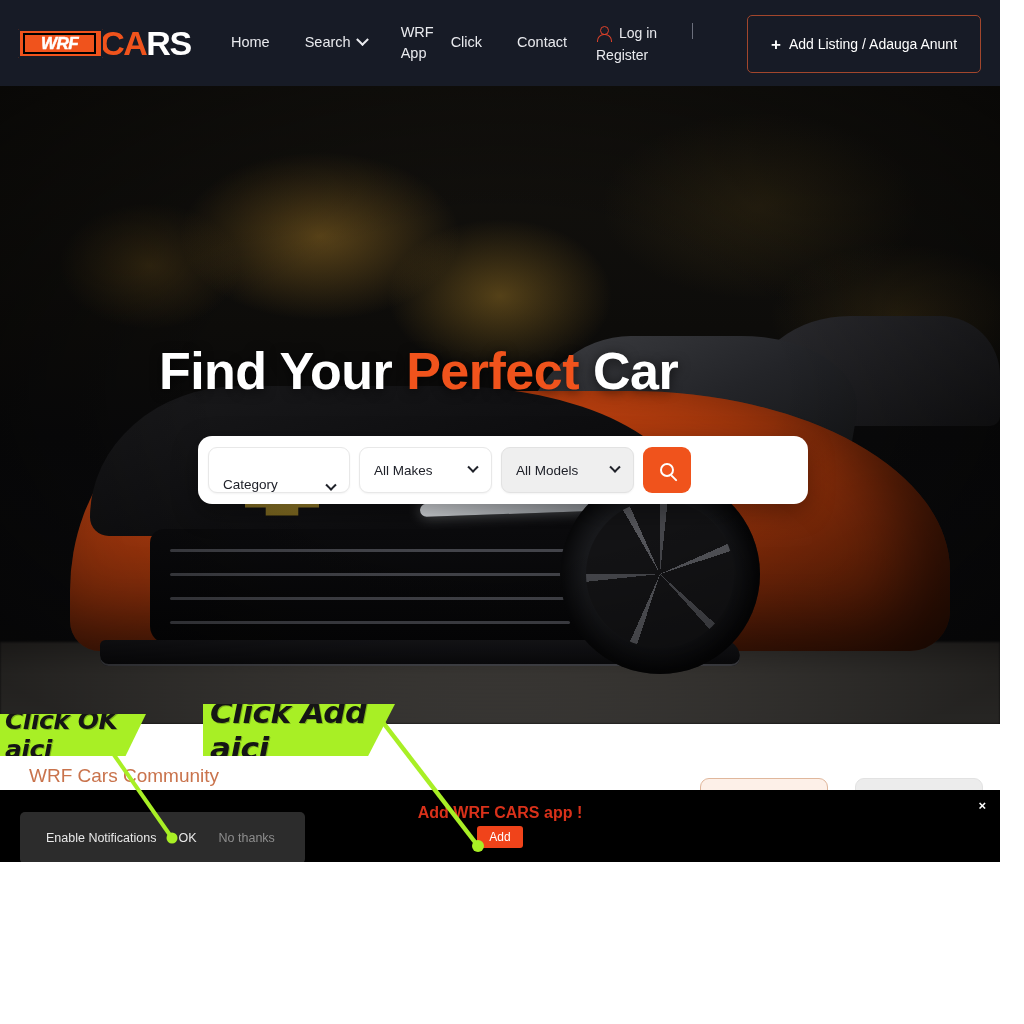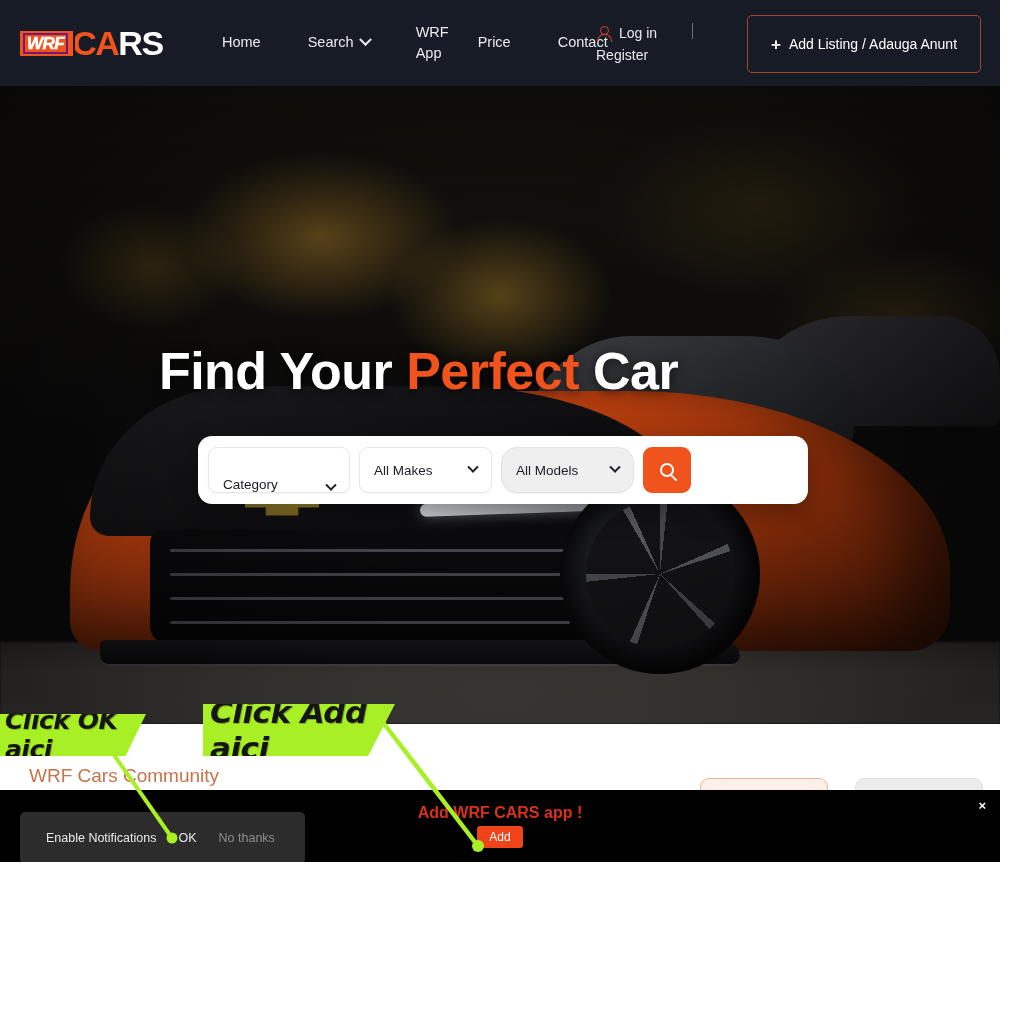--- a/index.html
+++ b/index.html
@@ -17,26 +17,26 @@
     background:#171b26; display:flex; align-items:center; z-index:20;
   }
   .logo{ position:absolute; left:18px; top:22px; width:150px; height:42px; display:flex; align-items:center; }
   .logo-badge{
     background:#f0531c; color:#fff; font-weight:bold; font-style:italic;
     font-size:17px; letter-spacing:-0.5px; padding:4px 7px 4px 5px;
     line-height:1; border-radius:1px; position:relative; z-index:2;
     transform:skewX(0deg); box-shadow:0 0 0 2px #171b26 inset;
     -webkit-text-stroke:0.5px #fff;
   }
-  .logo-badge span{ display:inline-block; border:2px solid #701a75; padding:0 2px; }
+  .logo-badge span{ display:inline-block; border:2px solid #000000; padding:0 16px; }
   .logo-cars{ font-size:34px; font-weight:bold; letter-spacing:-1.5px; line-height:1; margin-left:-3px; }
   .logo-cars .c1{ color:#f0531c; }
   .logo-cars .c2{ color:#ffffff; }
 
-  #nav{ position:absolute; left:205px; top:0; height:86px; display:flex; align-items:center; gap:13px; }
+  #nav{ position:absolute; left:214px; top:0; height:86px; display:flex; align-items:center; gap:1px; }
   .nav-item{
     color:#e9eaee; font-size:14.5px; padding:0 17px; cursor:pointer;
     display:flex; align-items:center; gap:7px; text-align:center; line-height:1.45;
   }
   .nav-item.two-line{ max-width:48px; display:block; padding:0 16px; }
   .chev{ display:inline-block; width:9px; height:9px; border-right:2px solid #e9eaee; border-bottom:2px solid #e9eaee; transform:rotate(45deg) translate(-2px,-2px); }
 
   #account{ position:absolute; left:572px; top:22px; width:110px; color:#e9eaee; font-size:14px; line-height:22px;margin-left:24px; }
   #account .row1{ display:flex; align-items:center; gap:8px; }
   .user-ico{ width:15px; height:15px; position:relative; display:inline-block; }
@@ -159,21 +159,21 @@
   }
   .sel{
     height:46px; border-radius:9px; background:#ffffff; border:1px solid #e8e8e8;
     display:flex; align-items:center; justify-content:space-between;
     padding:0 14px; font-size:13.5px; color:#20222a; cursor:pointer; font-weight:500;
     box-shadow:0 1px 2px rgba(0,0,0,0.05);
   }
   .sel.active{ background:#efefef; border-color:#e2e2e2; }
   #sel-category{ width:142px;align-items:flex-end; }
   #sel-makes{ width:133px; }
-  #sel-models{ width:133px;border-radius:16px; }
+  #sel-models{ width:133px; }
   #sel-price{ width:124px; }
   .sel .dd{ width:8px; height:8px; border-right:2px solid #20222a; border-bottom:2px solid #20222a; transform:rotate(45deg) translate(-2px,-2px); margin-left:8px; }
   #search-btn{
     width:48px; height:46px; background:#f0531c; border-radius:9px;
     display:flex; align-items:center; justify-content:center; cursor:pointer;
   }
   .mag{ width:14px; height:14px; border:2px solid #fff; border-radius:50%; position:relative; }
   .mag::after{ content:""; position:absolute; right:-6px; bottom:-4px; width:8px; height:2px; background:#fff; transform:rotate(45deg); border-radius:1px; }
 
   
@@ -249,21 +249,21 @@
       <div id="nav">
         <div class="nav-item">
             <span>Home</span>
           </div>
         <div class="nav-item">
             <span>Search</span>
             <i class="chev"></i>
           </div>
         <div class="nav-item two-line"><span>WRF App</span></div>
         <div class="nav-item">
-            <span>Price</span>
+            <span>Click</span>
           </div>
         <div class="nav-item">
             <span>Contact</span>
           </div>
       </div>
 
       <div id="account">
         <div class="row1">
           <span class="user-ico"></span>
           <span>Log in</span>

